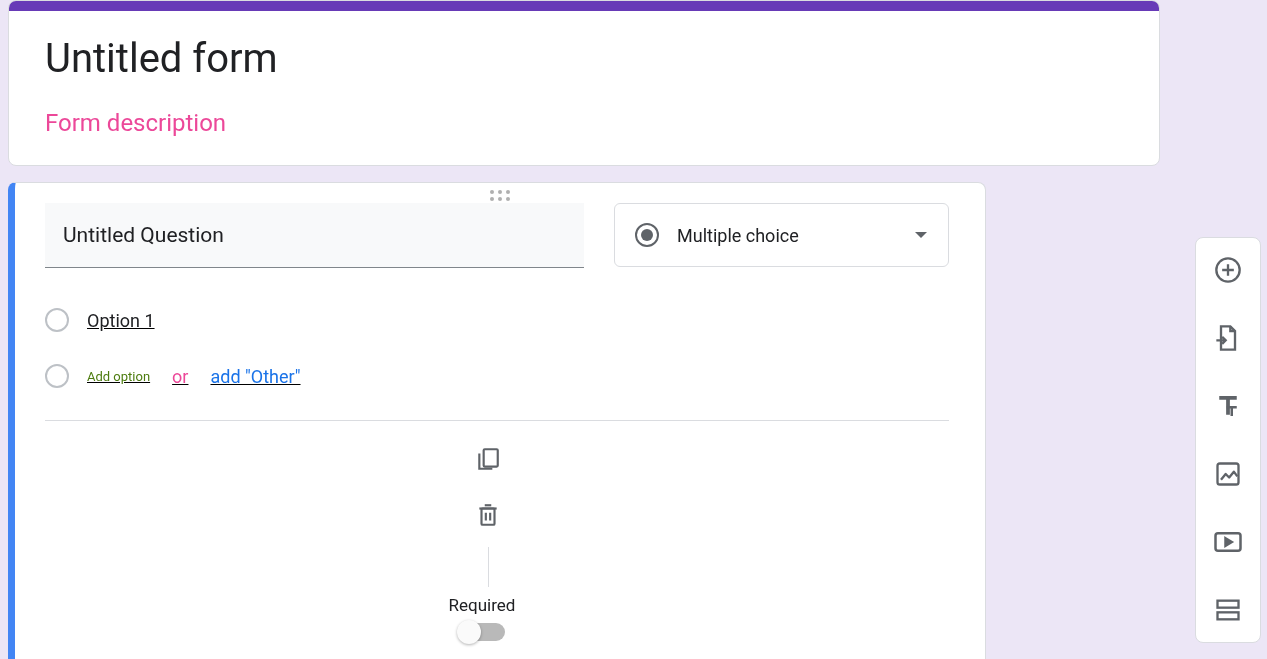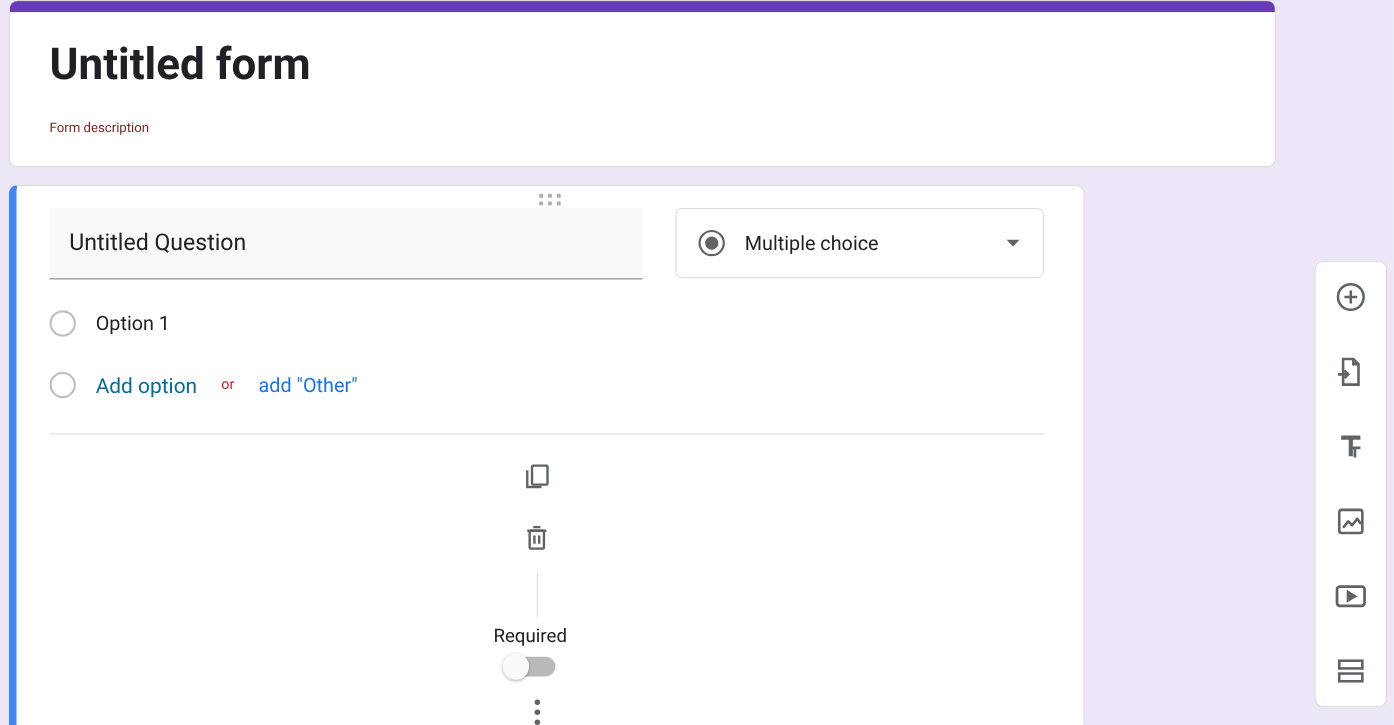--- a/index.html
+++ b/index.html
@@ -28,28 +28,28 @@
     }
     .header-accent {
       height: 10px;
       background: #673ab7;
     }
     .header-content {
       padding: 22px 36px 28px 36px;
     }
     .form-title {
       font-size: 40px;
-      font-weight: 700;
+      font-weight: 400;
       color: #202124;
       margin-bottom: 24px;
       line-height: 1.3;
     }
     .form-description {
-      font-size: 12px;
-      color: #7f1d1d;
+      font-size: 24px;
+      color: #ec4899;
       font-weight: 400;
     }
     .question-card {
       background: white;
       border-radius: 8px;
       border: 1px solid #dadce0;
       width: 978px;
       margin-top: 16px;
       position: relative;
       border-left: 7px solid #4285f4;
@@ -119,46 +119,47 @@
       background: #5f6368;
     }
     .type-label {
       font-size: 18px;
       color: #202124;
     }
     .dropdown-arrow {
       color: #5f6368;
     }
     .options-section {
-      margin-top: 28px;
+      margin-top: 40px;
+      text-decoration: underline;
     }
     .option-row {
       display: flex;
       align-items: center;
       gap: 18px;
       margin-bottom: 32px;
     }
     .radio-empty {
       width: 24px;
       height: 24px;
       border-radius: 50%;
       border: 2px solid #bdc1c6;
       flex-shrink: 0;
     }
     .option-text {
       font-size: 18px;
       color: #202124;
     }
     .add-option-text {
-      font-size: 19px;
-      color: #0369a1;
+      font-size: 13px;
+      color: #4d7c0f;
     }
     .or-text {
-      font-size: 13px;
-      color: #b91c1c;
+      font-size: 18px;
+      color: #ec4899;
       margin: 0 4px;
     }
     .add-other-link {
       font-size: 18px;
       color: #1a73e8;
       cursor: pointer;
     }
     .divider {
       height: 1px;
       background: #dadce0;

